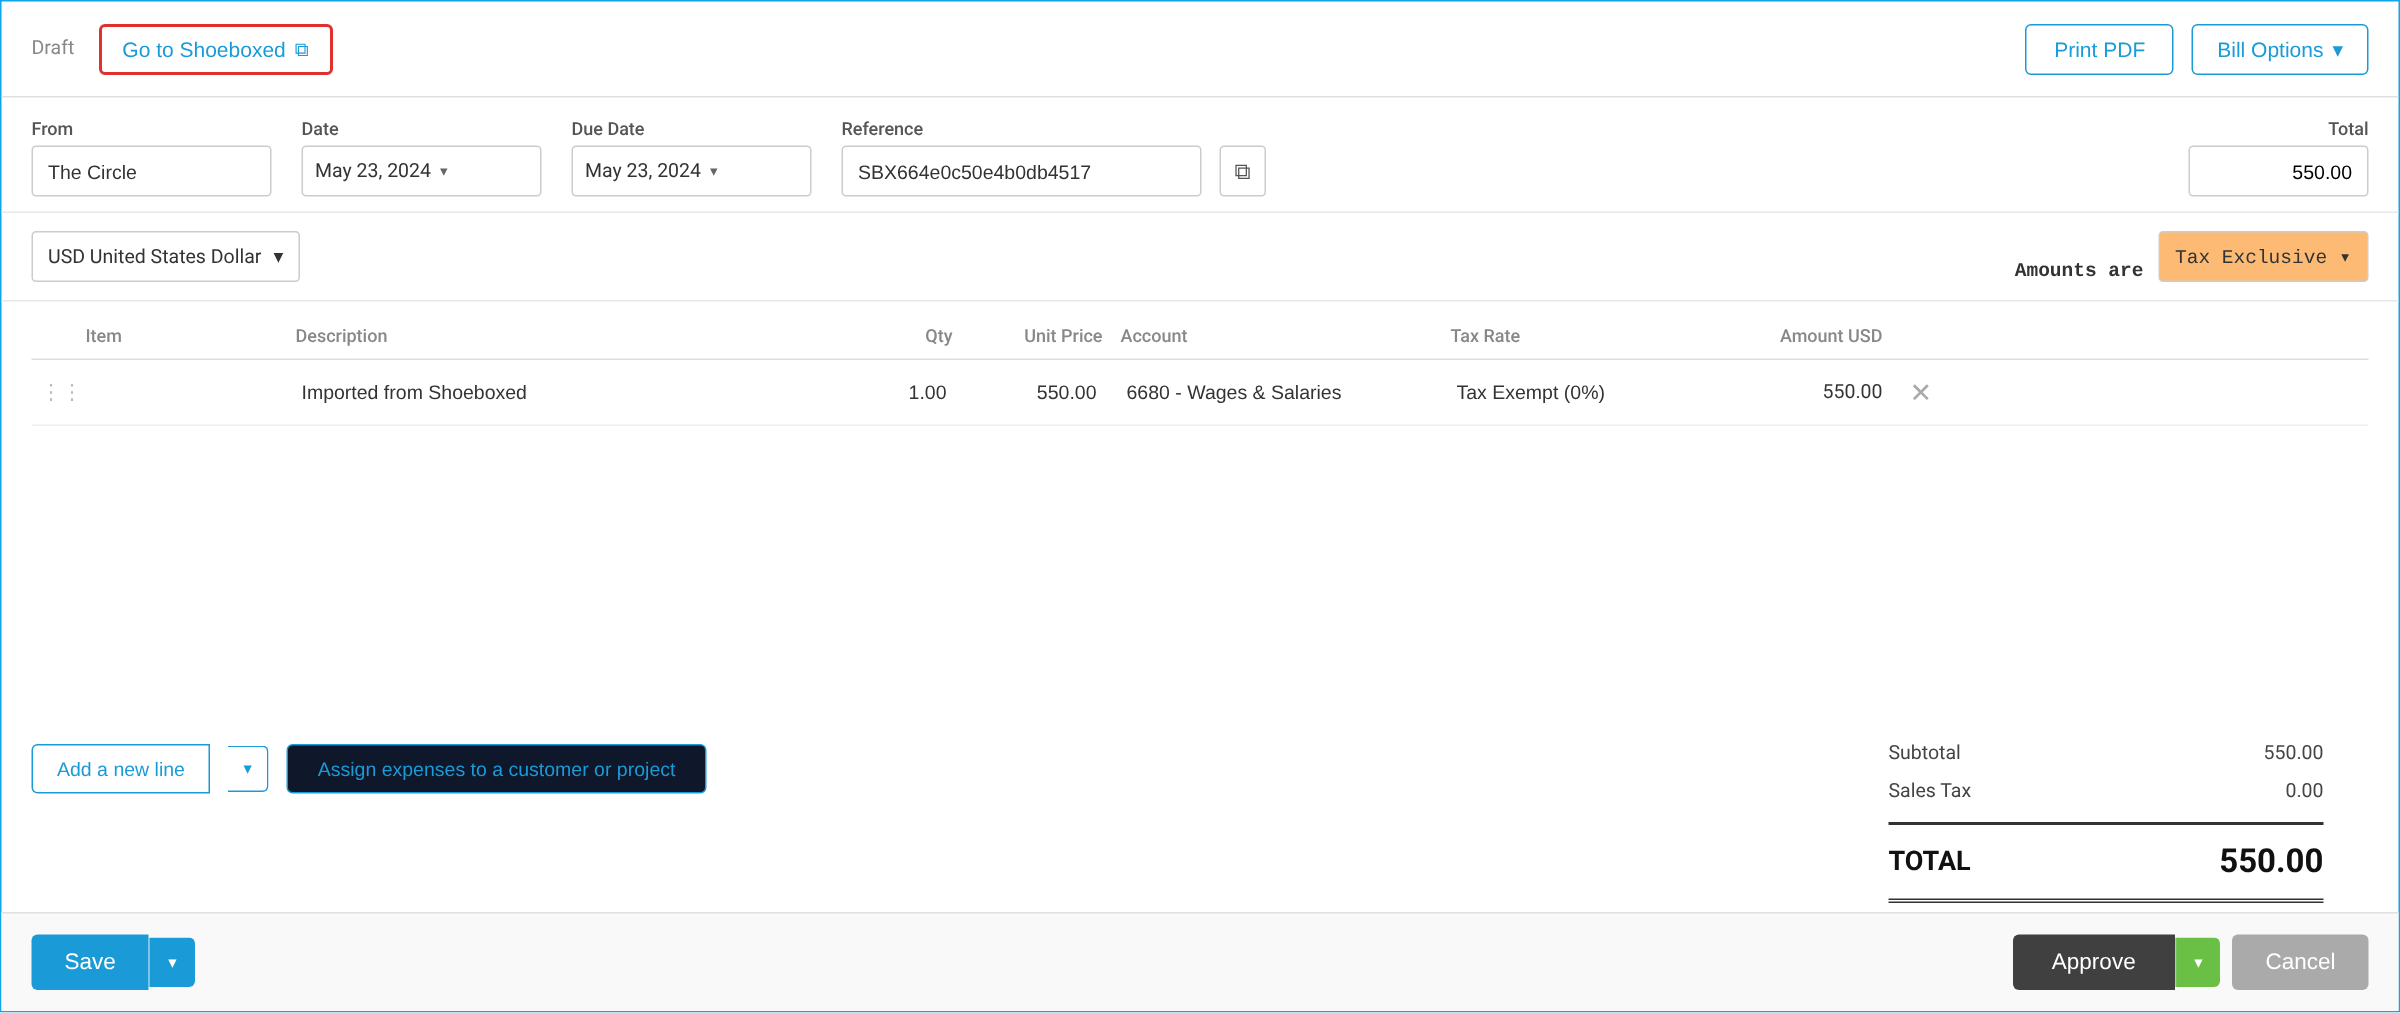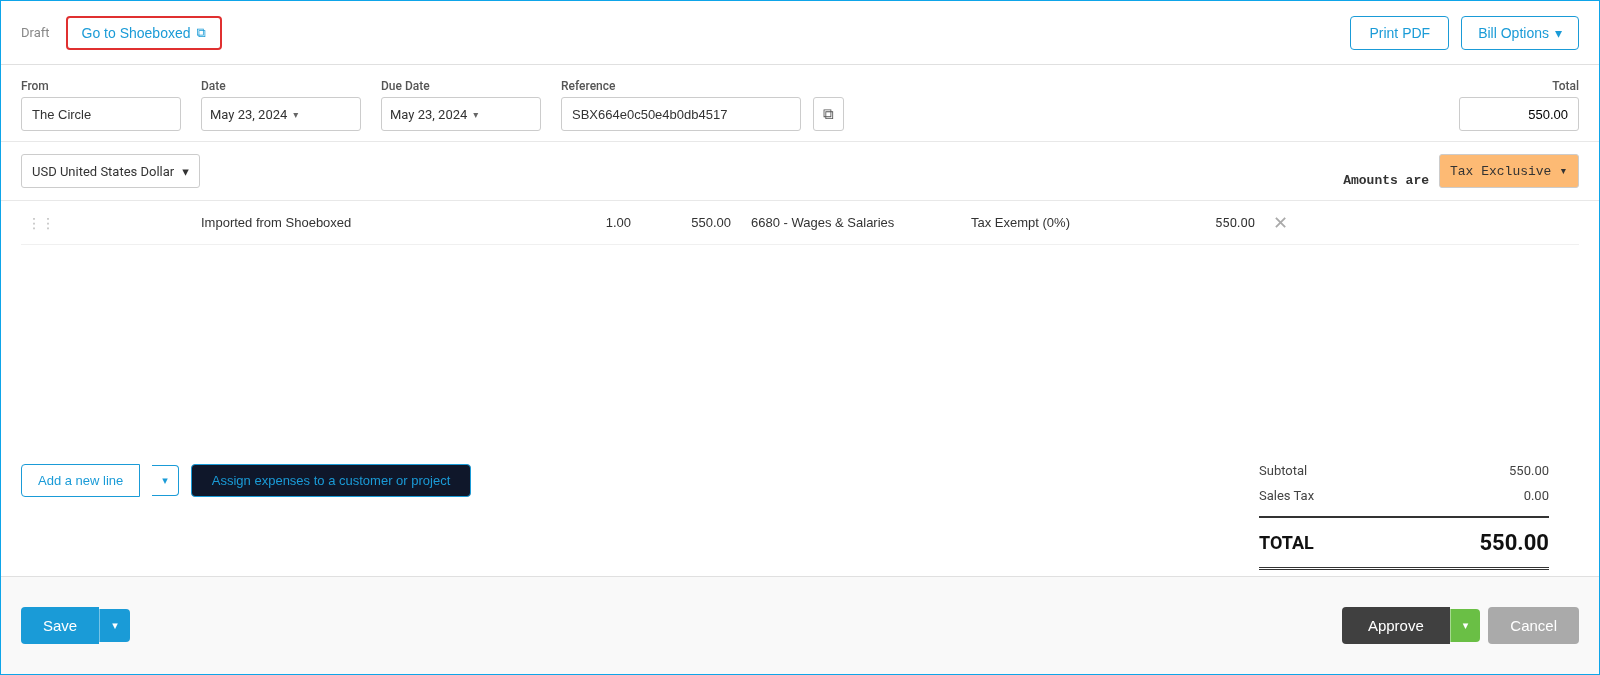--- a/index.html
+++ b/index.html
@@ -314,21 +314,21 @@
     }
     .total-big-value {
       font-size: 22px;
       font-weight: 700;
       color: #111;
     }
     
     .bottom-bar {
       display: flex;
       align-items: center;
-      padding: 30px 20px;
+      padding: 14px 20px;
       border-top: 1px solid #e0e0e0;
       background: #f9f9f9;
       gap: 0;
     }
     .save-btn {
       border: none;
       border-radius: 4px 0 0 4px;
       padding: 10px 22px;
       background: #1a9bd7;
       color: #fff;
@@ -457,20 +457,31 @@
     <div class="amounts-are-row">
       <span class="amounts-are-label">Amounts are</span>
       <div class="tax-select">
         <span>Tax Exclusive</span>
         <span>▾</span>
       </div>
     </div>
   </div>
 
   <div class="line-items-section">
+    <div class="table-header">
+      <div></div>
+      <div>Item</div>
+      <div>Description</div>
+      <div class="col-right">Qty</div>
+      <div class="col-right">Unit Price</div>
+      <div>Account</div>
+      <div>Tax Rate</div>
+      <div class="col-right">Amount USD</div>
+      <div></div>
+    </div>
 
     <div class="table-row">
       <div>
         <span class="drag-handle">⋮⋮</span>
       </div>
       <div>
         <input class="cell-input" type="text" value="" style="">
       </div>
       <div>
         <input class="cell-input" type="text" value="Imported from Shoeboxed" style="">

